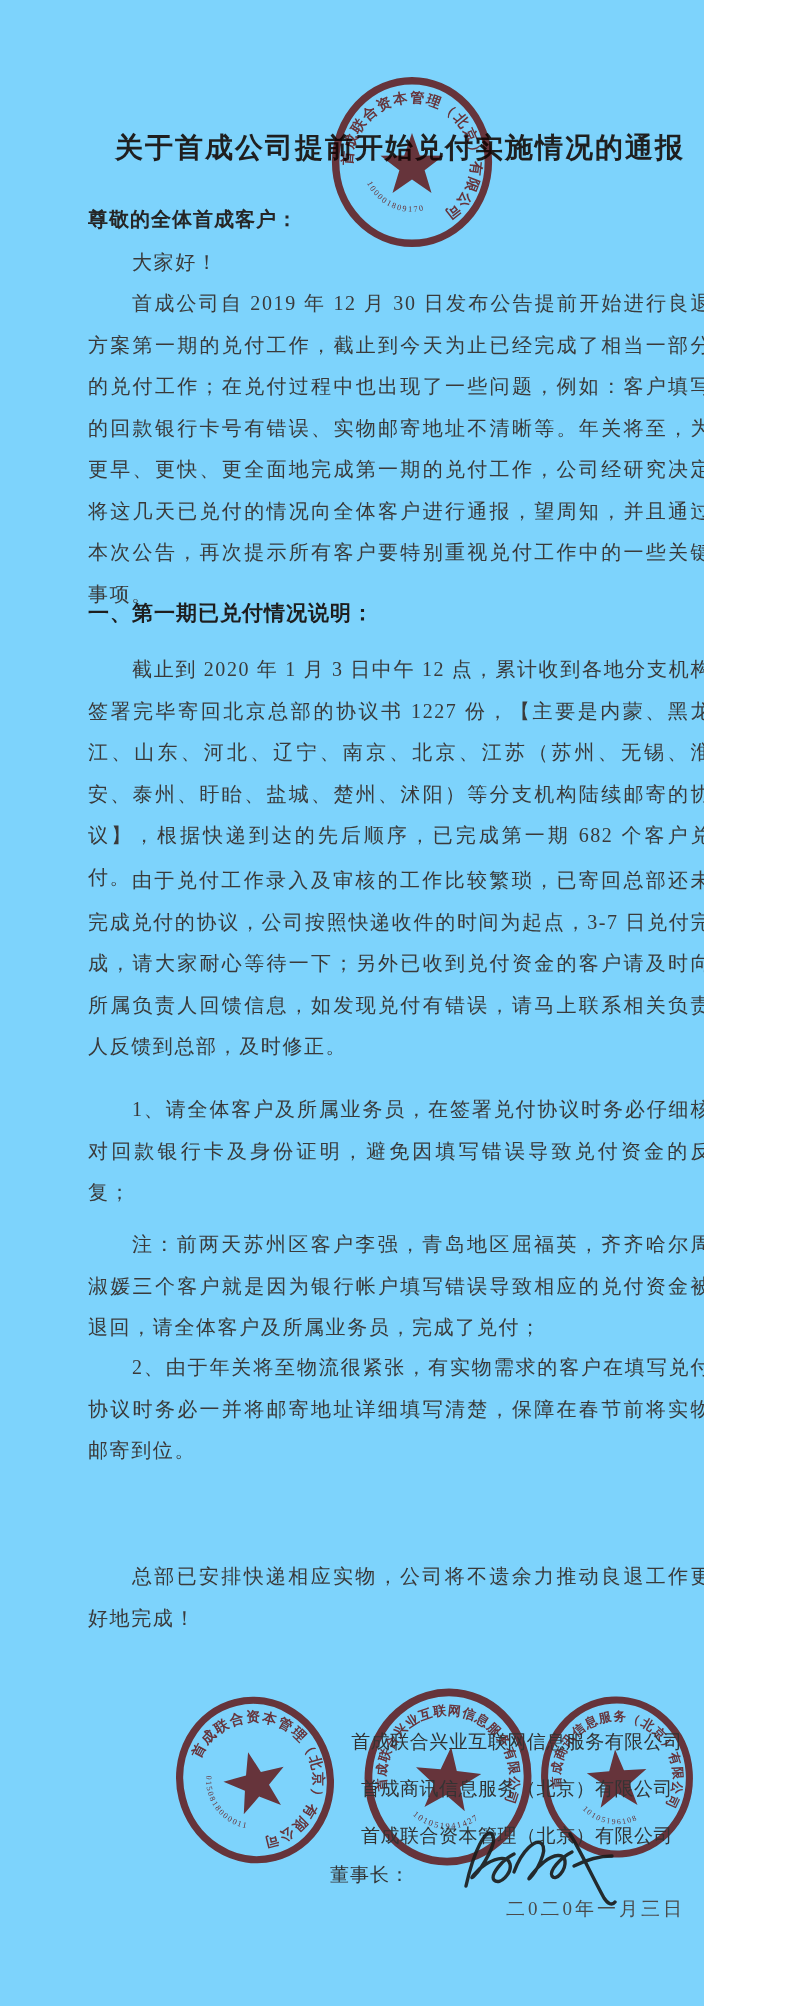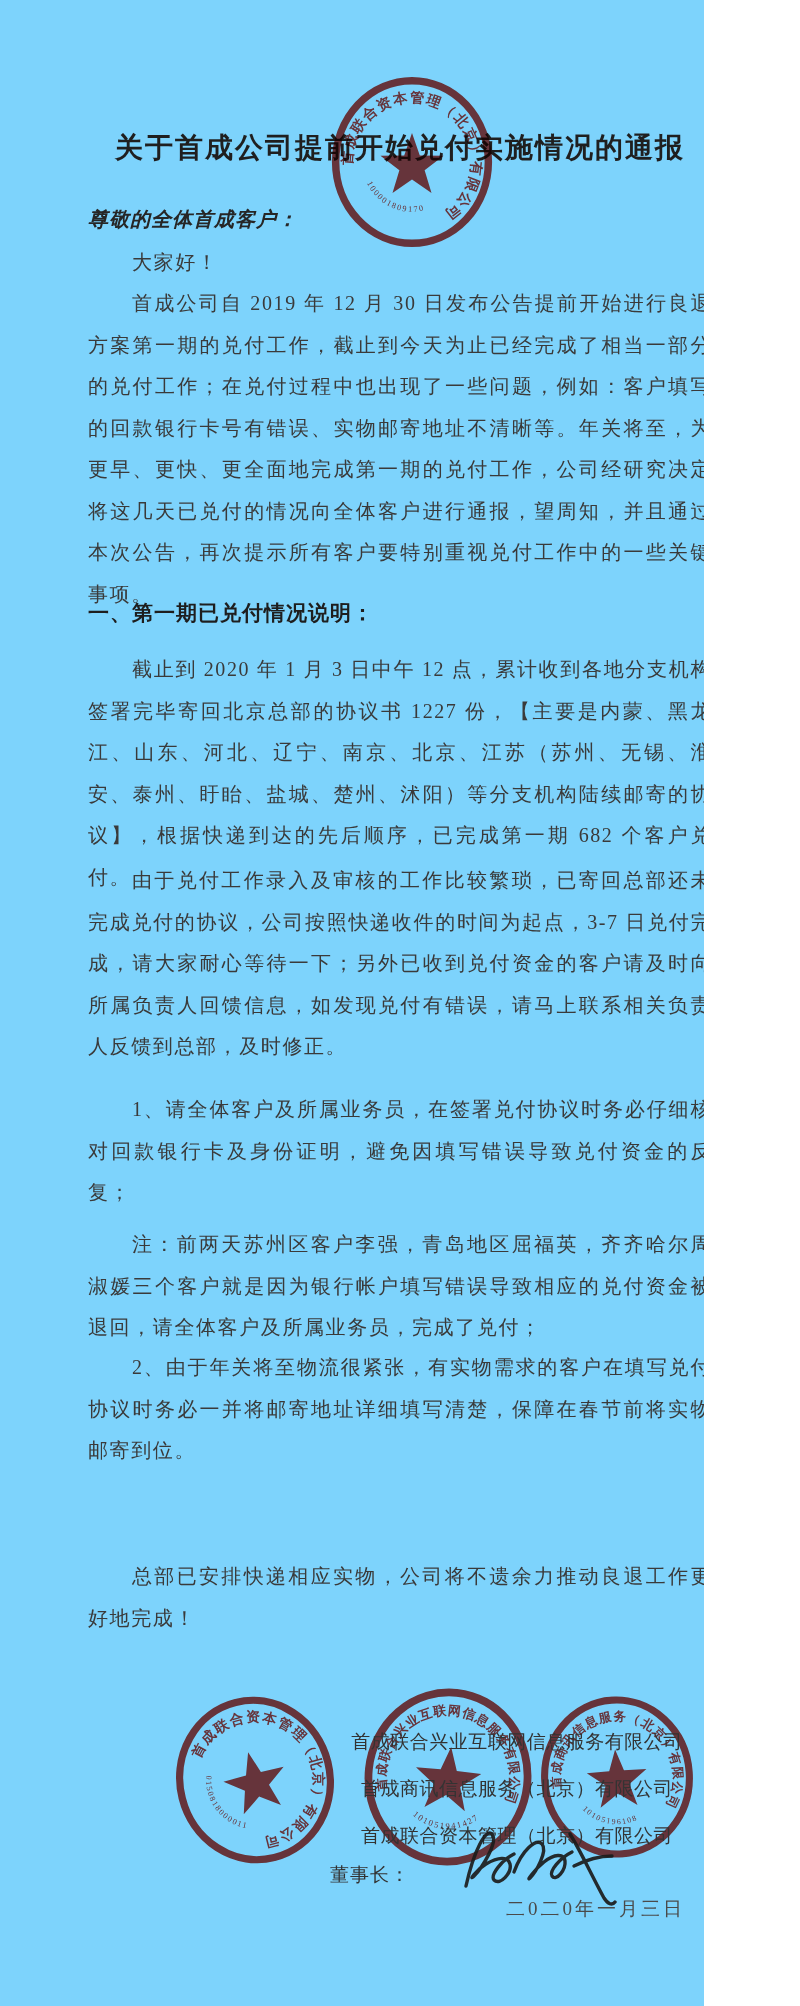--- a/index.html
+++ b/index.html
@@ -8,21 +8,21 @@
     font-family:"Liberation Serif","DejaVu Serif",serif; color:var(--ink,#3a3a3a);
     overflow:hidden;
   }
   .title{
     position:absolute; top:130px; left:0; width:800px; margin:0;
     text-align:center; font-size:28px; font-weight:bold; letter-spacing:2px;
     color:#1f1f1f; line-height:36px;
   }
   .greeting{
     position:absolute; top:204px; left:88px; width:624px;
-    font-size:20px; font-weight:bold; color:#262626; letter-spacing:1px; line-height:30px;font-style:italic;
+    font-size:20px; font-weight:bold; color:#262626; letter-spacing:1px; line-height:30px;
   }
   .para{
     position:absolute; left:88px; width:624px;
     font-size:20px; line-height:41.5px; letter-spacing:1.6px;
     text-align:justify; text-justify:inter-ideograph;
   }
   .indent{ text-indent:44px; }
   .bold{ font-weight:bold; color:#242424; }
   .h{
     position:absolute; left:88px; width:624px;

